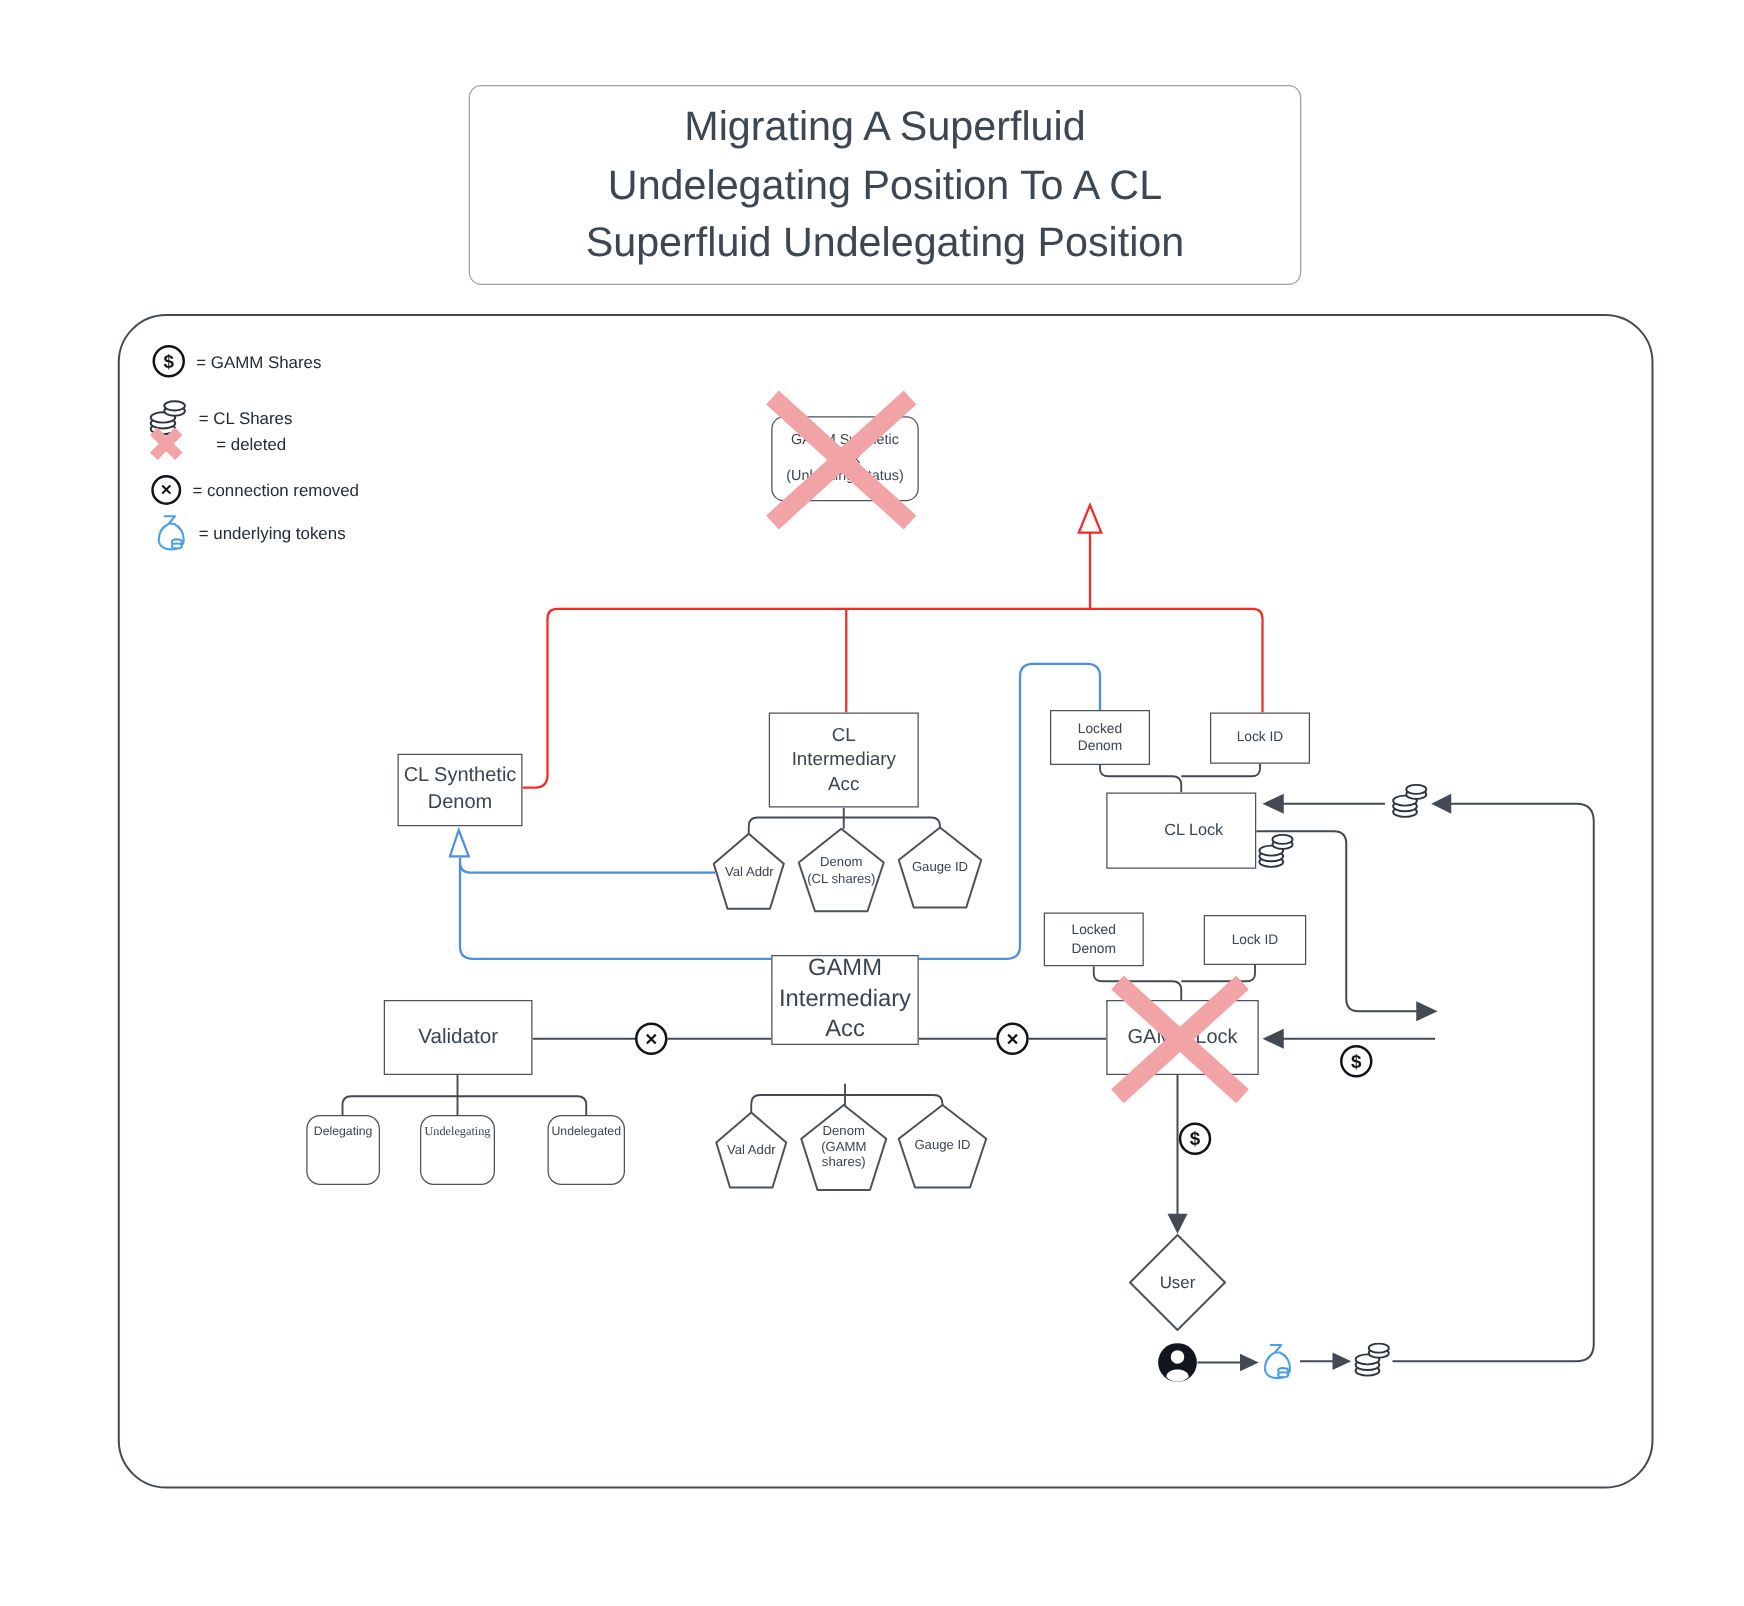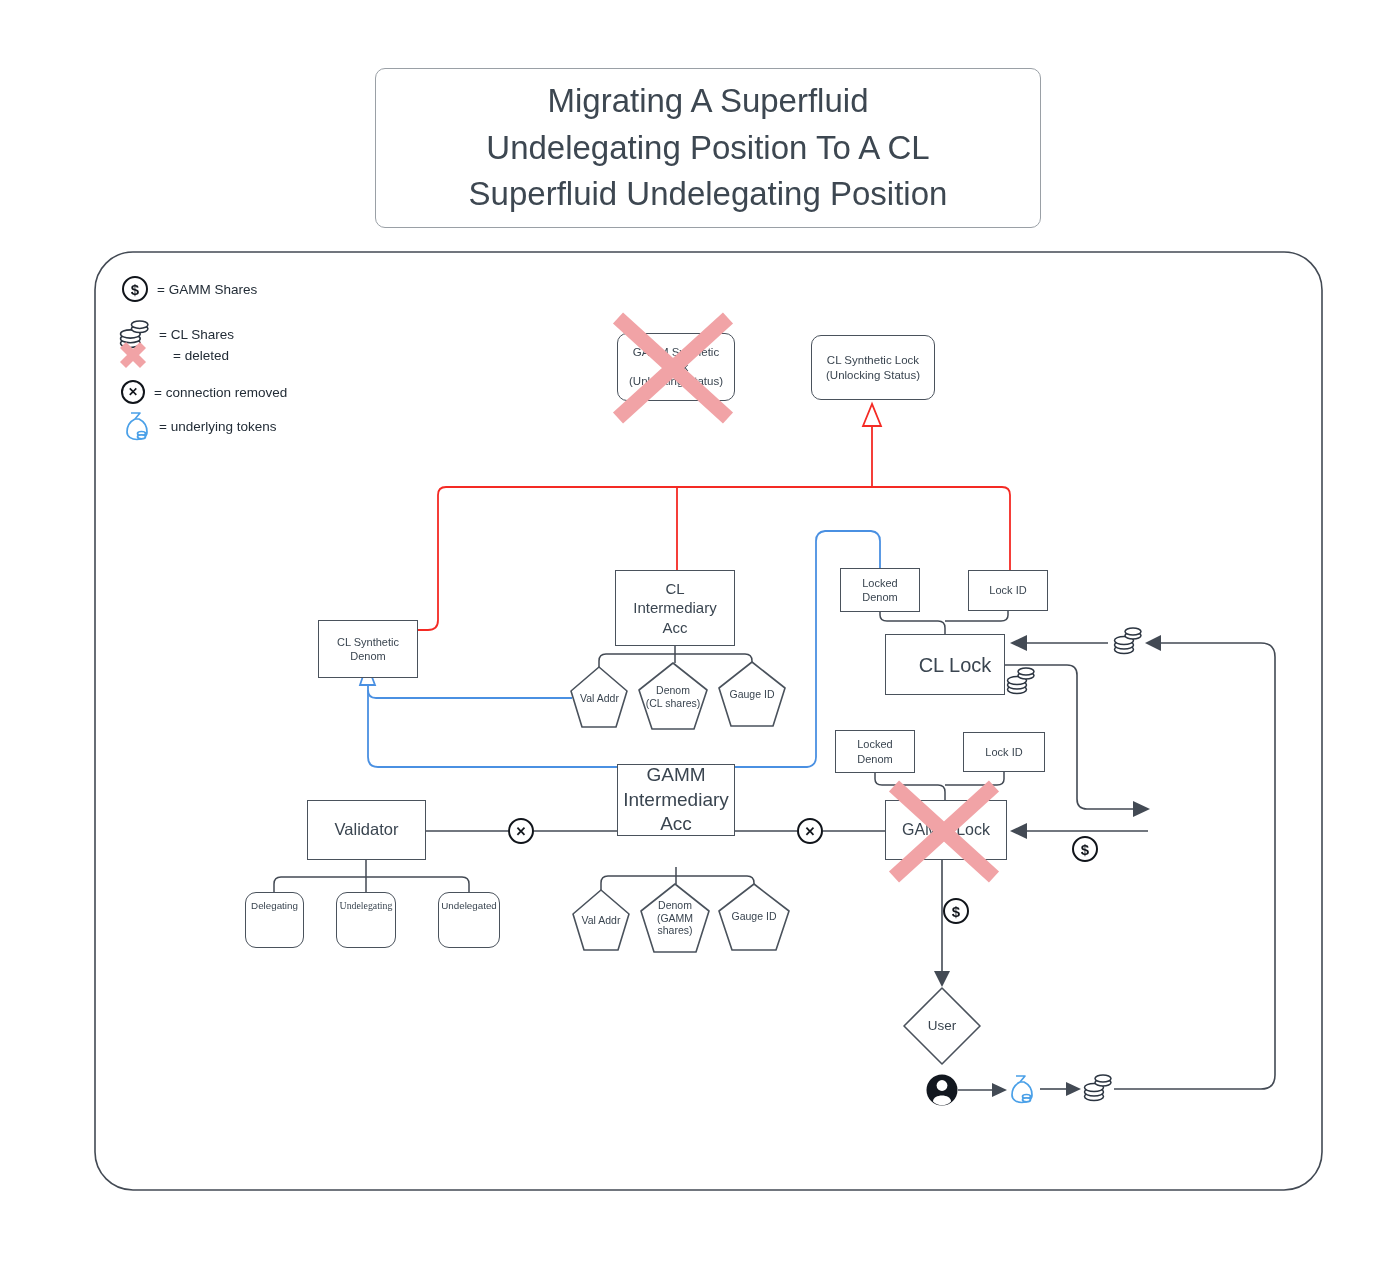--- a/index.html
+++ b/index.html
@@ -143,31 +143,29 @@
         <svg width="26" height="30" viewBox="0 0 26 30">
           <use href="#bag-sym"></use>
         </svg>
       </span>
     <span>= underlying tokens</span>
   </div>
 
   <div class="node" style="left:617px; top:333px; width:118px; height:68px; font-size:11.5px; border-radius:10px;">GAMM Synthetic
 Lock
 (Unlocking Status)</div>
-  <div class="node" style="left:811px; top:335px; width:124px; height:65px; font-size:11.5px; border-radius:10px;">CL Synthetic Lock
-(Unlocking Status)</div>
-  <div class="node" style="left:318px; top:620px; width:100px; height:58px; font-size:11px;">CL Synthetic
+  <div class="node" style="left:318px; top:603px; width:100px; height:58px; font-size:16px;">CL Synthetic
 Denom</div>
   <div class="node" style="left:615px; top:570px; width:120px; height:76px; font-size:15px;">CL
 Intermediary
 Acc</div>
   <div class="node" style="left:840px; top:568px; width:80px; height:44px; font-size:11px;">Locked
 Denom</div>
   <div class="node" style="left:968px; top:570px; width:80px; height:41px; font-size:11px;">Lock ID</div>
-  <div class="node" style="left:885px; top:634px; width:120px; height:61px; font-size:20px;padding-left:20px;">CL Lock</div>
+  <div class="node" style="left:885px; top:634px; width:120px; height:61px; font-size:13px;padding-left:20px;">CL Lock</div>
   <div class="node" style="left:835px; top:730px; width:80px; height:43px; font-size:11px;">Locked
 Denom</div>
   <div class="node" style="left:963px; top:732px; width:82px; height:40px; font-size:11px;">Lock ID</div>
   <div class="node" style="left:885px; top:800px; width:122px; height:60px; font-size:16px;">GAMM Lock</div>
   <div class="node" style="left:307px; top:800px; width:119px; height:60px; font-size:16.5px;">Validator</div>
   <div class="node topalign" style="left:245px; top:892px; width:59px; height:56px; font-size:9.8px; border-radius:11px;">Delegating</div>
   <div class="node topalign" style="left:336px; top:892px; width:60px; height:56px; font-size:9.8px; border-radius:11px;font-family:Liberation Serif, serif;">Undelegating</div>
   <div class="node topalign" style="left:438px; top:892px; width:62px; height:56px; font-size:9.8px; border-radius:11px;">Undelegated</div>
   <div class="node" style="left:617px; top:764px; width:118px; height:72px; font-size:19px;">GAMM
 Intermediary

